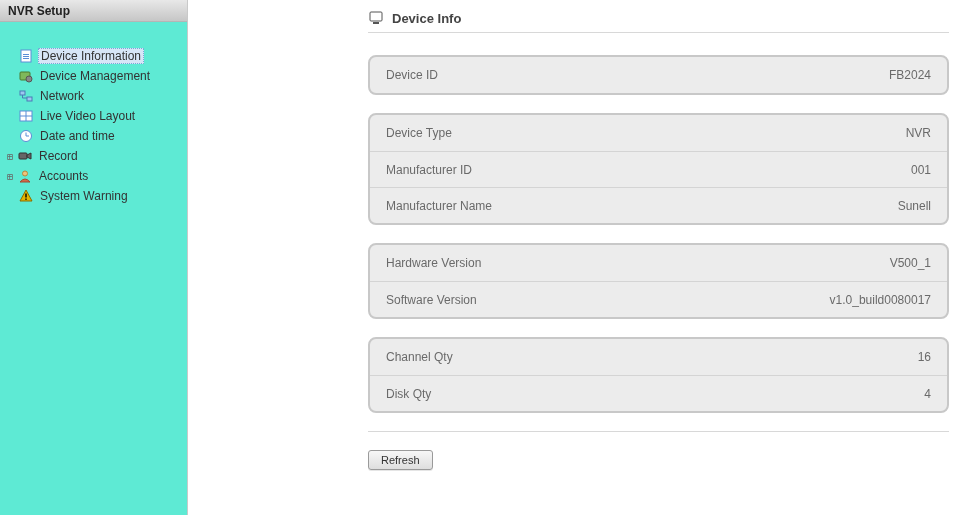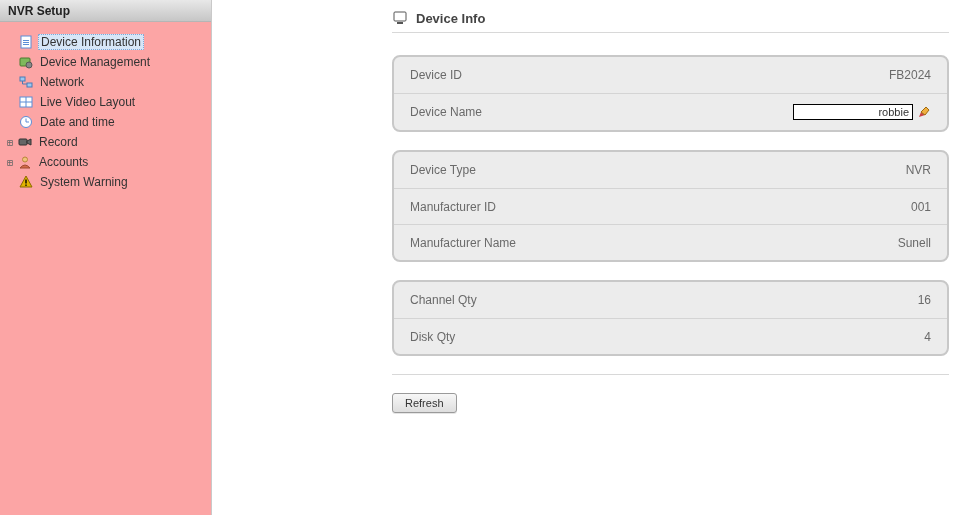--- a/index.html
+++ b/index.html
@@ -7,35 +7,35 @@
   font-family: Arial, Helvetica, sans-serif;
   font-size: 12px;
   color: #555;
   background: #fff;
   width: 979px;
   height: 515px;
   overflow: hidden;
 }
 .layout { display: flex; height: 100%; }
 .sidebar {
-  width: 212px;
+  width: 188px;
   border-right: 1px solid #c9c9c9;
-  background: #fca5a5;
+  background: #5eead4;
 }
 .sidebar-header {
   background: linear-gradient(#e8e8e8,#c6c6c6);
   border-bottom: 1px solid #b5b5b5;
   height: 22px;
   line-height: 22px;
   padding-left: 8px;
   font-weight: bold;
   color: #222;
   font-size: 12px;
 }
-.tree { padding: 10px 0; }
+.tree { padding: 24px 0; }
 .tree-item {
   display: flex;
   align-items: center;
   padding: 2px 2px 2px 18px;
   height: 20px;
   cursor: pointer;
   color: #333;
   position: relative;
 }
 .tree-item.expandable { padding-left: 4px; }
@@ -234,49 +234,47 @@
           </svg>
       </span>
       <span>Device Info</span>
     </div>
 
     <div class="card">
       <div class="row">
         <span class="lbl">Device ID</span>
         <span class="val">FB2024</span>
       </div>
-      <div class="row">
-        <span class="lbl">Device Name</span>
-        <span class="val-right">
-          <input class="device-name-input" value="robbie" style="">
-          <span class="edit-icon">
-            <svg width="14" height="14">
-                <path d="M2 12 L4 7 L8 10 Z" fill="#c44"></path>
-                <path d="M4 7 L9 2 L12 5 L8 10 Z" fill="#f0b040" stroke="#a06a10"></path>
-              </svg>
-          </span>
-        </span>
-      </div>
     </div>
 
     <div class="card">
       <div class="row">
         <span class="lbl">Device Type</span>
         <span class="val">NVR</span>
       </div>
       <div class="row">
         <span class="lbl">Manufacturer ID</span>
         <span class="val">001</span>
       </div>
       <div class="row">
         <span class="lbl">Manufacturer Name</span>
         <span class="val">Sunell</span>
       </div>
     </div>
 
+    <div class="card">
+      <div class="row">
+        <span class="lbl">Hardware Version</span>
+        <span class="val">V500_1</span>
+      </div>
+      <div class="row">
+        <span class="lbl">Software Version</span>
+        <span class="val">v1.0_build0080017</span>
+      </div>
+    </div>
 
     <div class="card">
       <div class="row">
         <span class="lbl">Channel Qty</span>
         <span class="val">16</span>
       </div>
       <div class="row">
         <span class="lbl">Disk Qty</span>
         <span class="val">4</span>
       </div>

